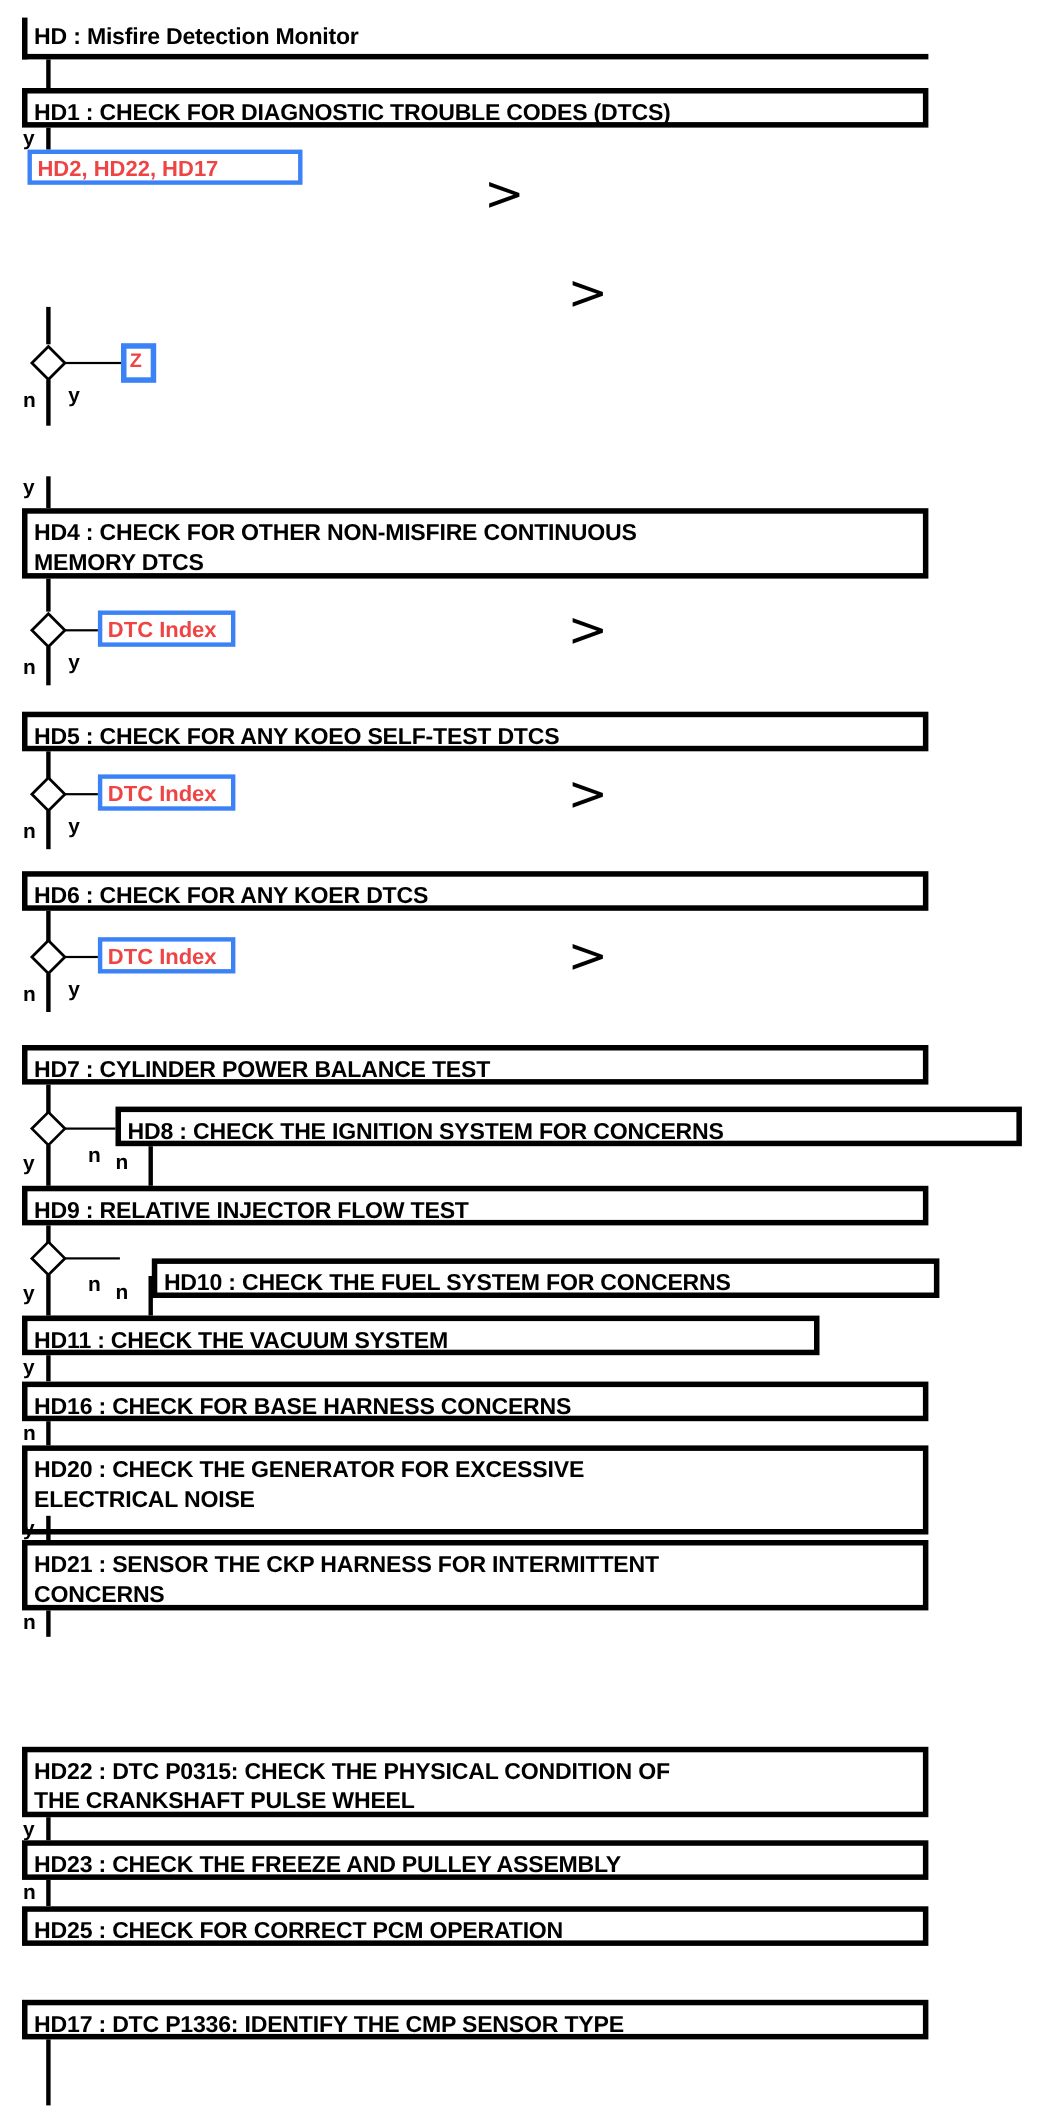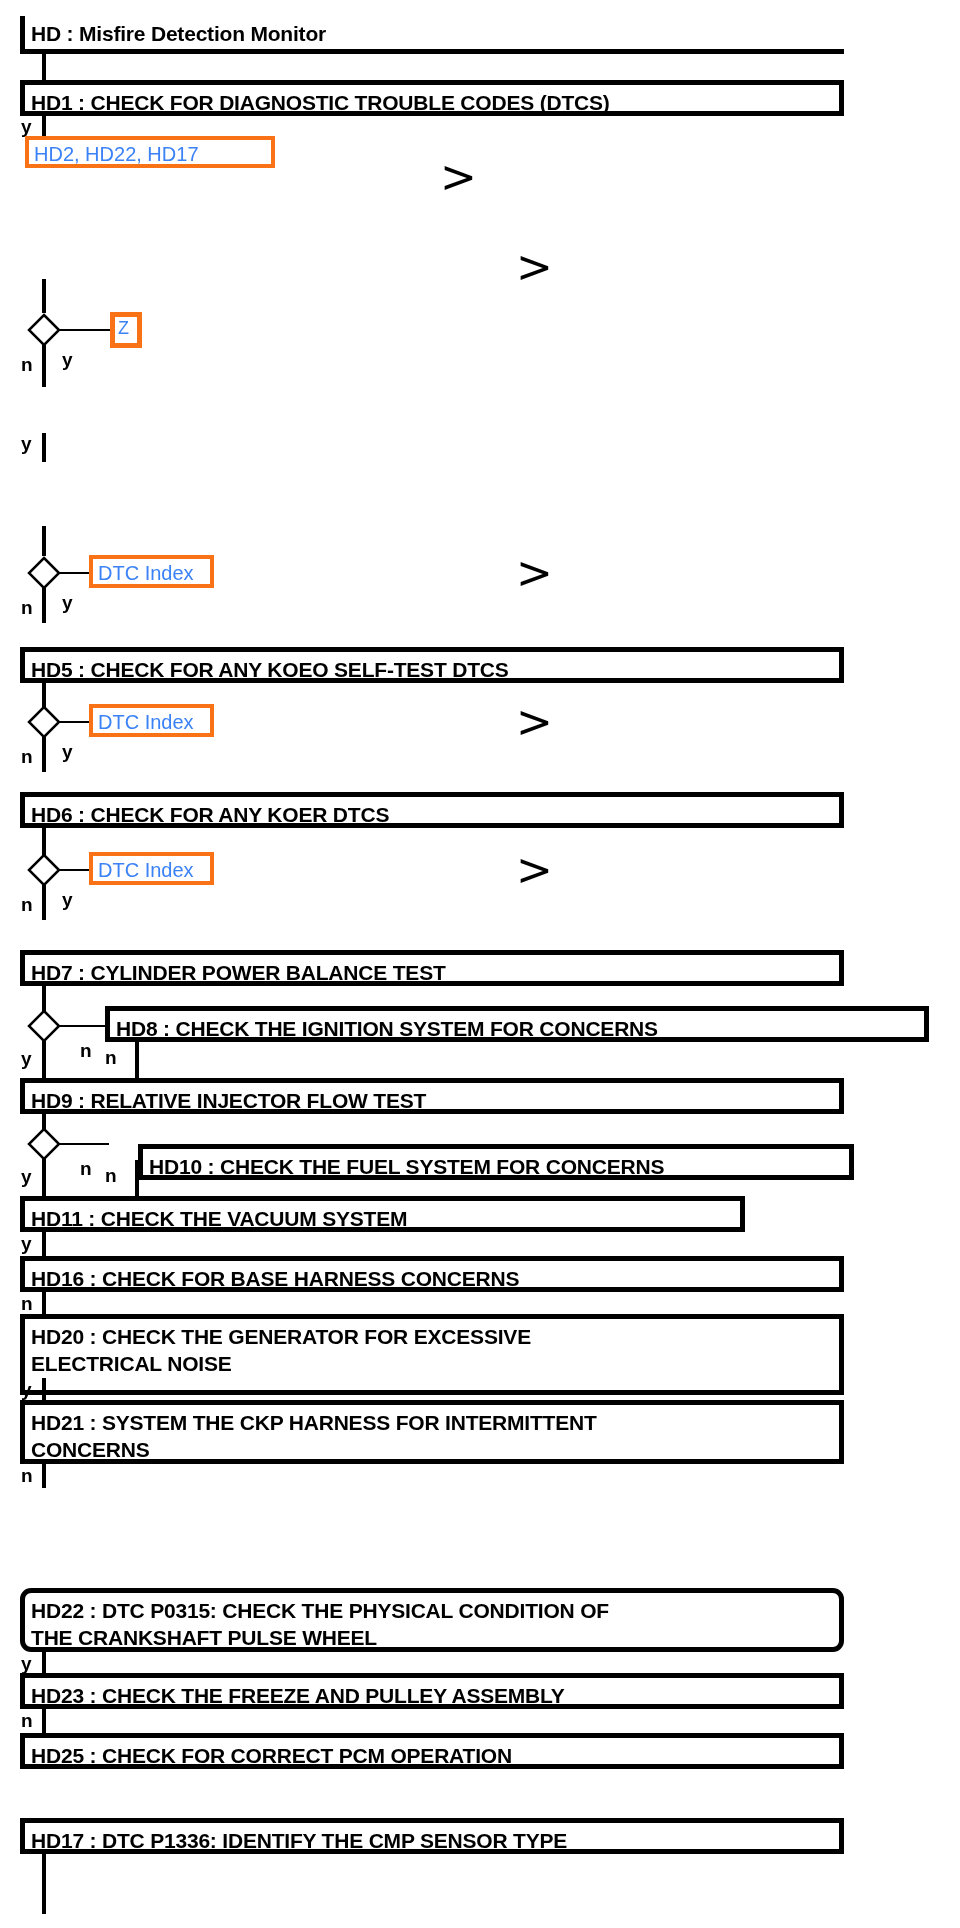--- a/index.html
+++ b/index.html
@@ -37,24 +37,24 @@
     border-top: none;
     border-right: none;
     border-bottom: 5px solid #000000;
     border-left: 5px solid #000000;
     padding-left: 6px;
   }
   
   .refbox {
     position: absolute;
     box-sizing: border-box;
-    border: 4px solid #f97316;
-    background: #ffffff;
-    color: #3b82f6;
-    font-weight: normal;
+    border: 4px solid #3b82f6;
+    background: #ffffff;
+    color: #ef4444;
+    font-weight: bold;
     font-size: 20px;
     line-height: 24px;
     padding: 2px 5px 2px 5px;
     white-space: nowrap;
   }
   .refbox.tiny {
     font-size: 18px;
     line-height: 20px;
     padding: 1px 3px;
     border-width: 5px;
@@ -124,20 +124,22 @@
   <div class="hline thin" style="left:59px; top:329px; width:53px;"></div>
   <div class="refbox tiny" style="left:110px; top:312px; width:32px; height:36px;">Z</div>
   <div class="elabel" style="left:21px; top:355px;">n</div>
   <div class="elabel" style="left:62px; top:350px;">y</div>
   <div class="vline" style="left:42px; top:345px; height:42px;"></div>
   <div class="chevron" style="left:516px; top:245px;">&gt;</div>
 
   <div class="vline" style="left:42px; top:433px; height:29px;"></div>
   <div class="elabel" style="left:21px; top:434px;">y</div>
 
+  <div class="box" style="left:20px; top:462px; width:824px; height:64px;">HD4 : CHECK FOR OTHER NON-MISFIRE CONTINUOUS
+MEMORY DTCS</div>
   <div class="vline" style="left:42px; top:526px; height:30px;"></div>
 
   <div class="diamond" style="left:27px; top:456px;">
   </div>
 
   <div class="diamond" style="left:27px; top:556px;">
     <svg width="34" height="34" viewBox="0 0 34 34">
       <polygon points="17,2 32,17 17,32 2,17" fill="#ffffff" stroke="#000000" stroke-width="2.5"></polygon>
     </svg>
   </div>
@@ -219,26 +221,26 @@
 
   <div class="box" style="left:20px; top:1256px; width:824px; height:36px;">HD16 : CHECK FOR BASE HARNESS CONCERNS</div>
   <div class="vline" style="left:42px; top:1292px; height:24px;"></div>
   <div class="elabel" style="left:21px; top:1294px;">n</div>
 
   <div class="box" style="left:20px; top:1314px; width:824px; height:81px;">HD20 : CHECK THE GENERATOR FOR EXCESSIVE
 ELECTRICAL NOISE</div>
   <div class="vline" style="left:42px; top:1378px; height:24px;"></div>
   <div class="elabel" style="left:21px; top:1380px;">y</div>
 
-  <div class="box" style="left:20px; top:1400px; width:824px; height:64px;">HD21 : SYSTEM THE CKP HARNESS FOR INTERMITTENT
+  <div class="box" style="left:20px; top:1400px; width:824px; height:64px;">HD21 : SENSOR THE CKP HARNESS FOR INTERMITTENT
 CONCERNS</div>
   <div class="vline" style="left:42px; top:1464px; height:24px;"></div>
   <div class="elabel" style="left:21px; top:1466px;">n</div>
 
-  <div class="box" style="left:20px; top:1588px; width:824px; height:64px;border-radius:11px;">HD22 : DTC P0315: CHECK THE PHYSICAL CONDITION OF
+  <div class="box" style="left:20px; top:1588px; width:824px; height:64px;">HD22 : DTC P0315: CHECK THE PHYSICAL CONDITION OF
 THE CRANKSHAFT PULSE WHEEL</div>
   <div class="vline" style="left:42px; top:1652px; height:24px;"></div>
   <div class="elabel" style="left:21px; top:1654px;">y</div>
 
   <div class="box" style="left:20px; top:1673px; width:824px; height:36px;">HD23 : CHECK THE FREEZE AND PULLEY ASSEMBLY</div>
   <div class="vline" style="left:42px; top:1709px; height:24px;"></div>
   <div class="elabel" style="left:21px; top:1711px;">n</div>
 
   <div class="box" style="left:20px; top:1733px; width:824px; height:36px;">HD25 : CHECK FOR CORRECT PCM OPERATION</div>
 

